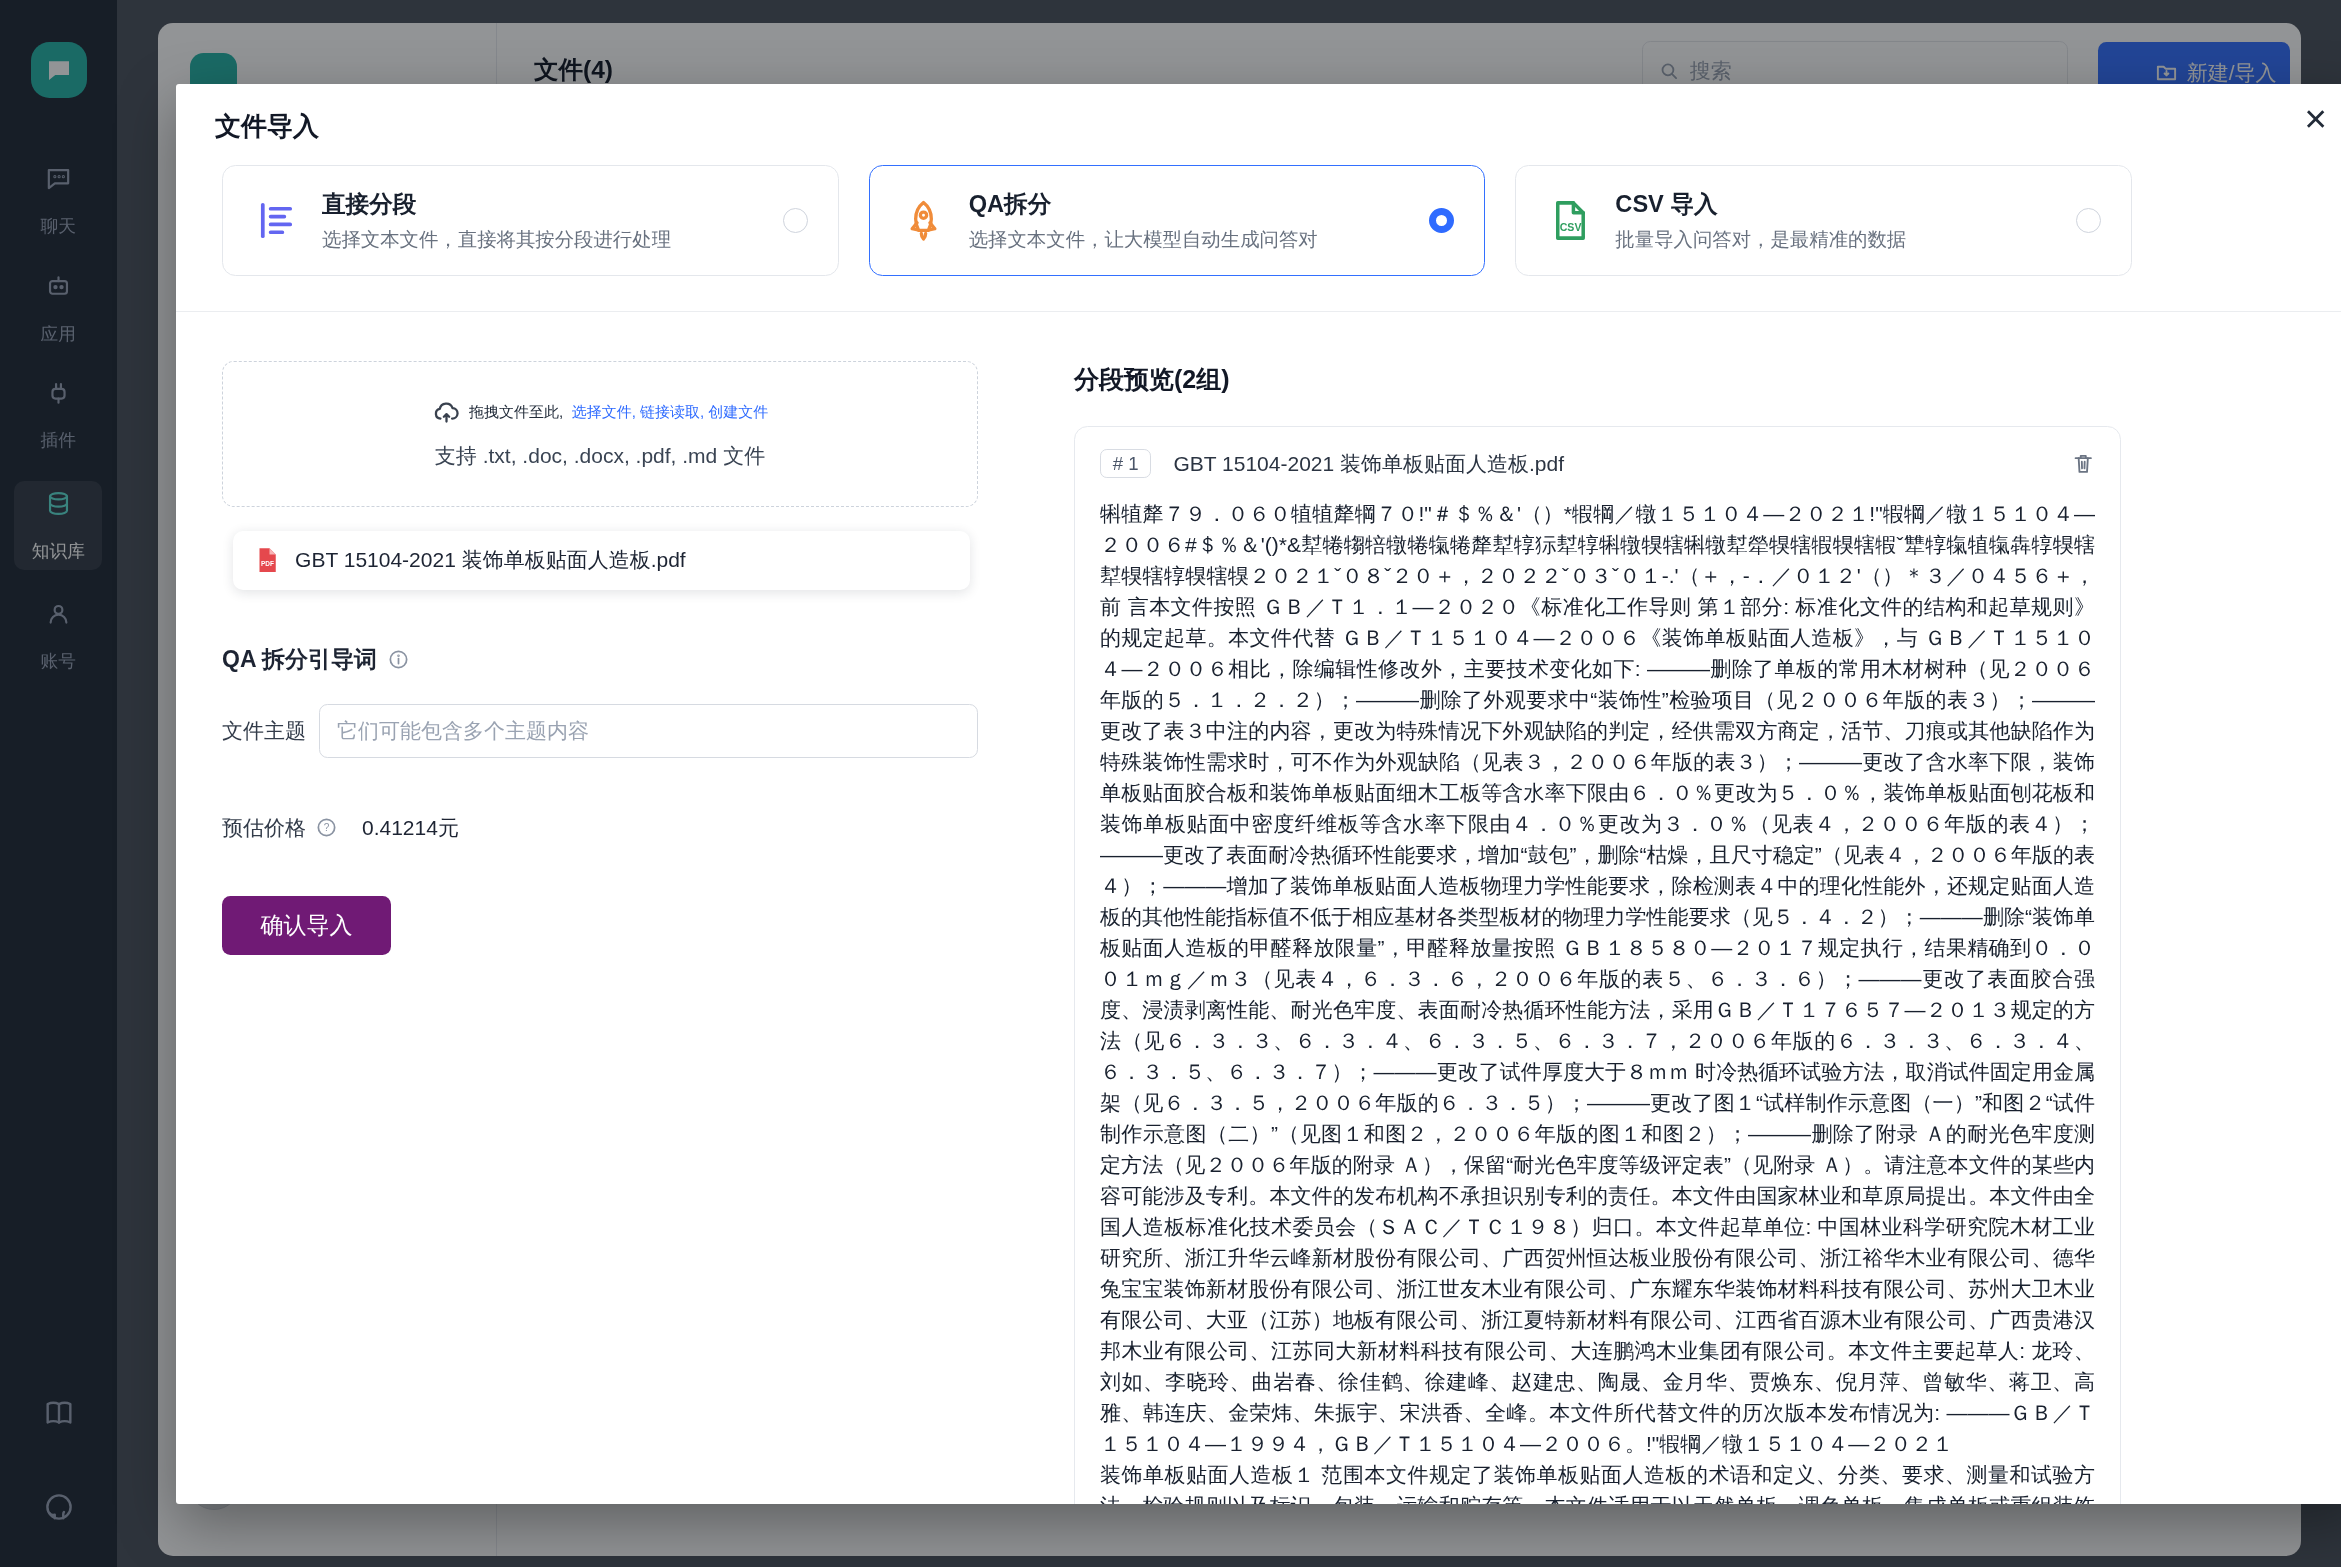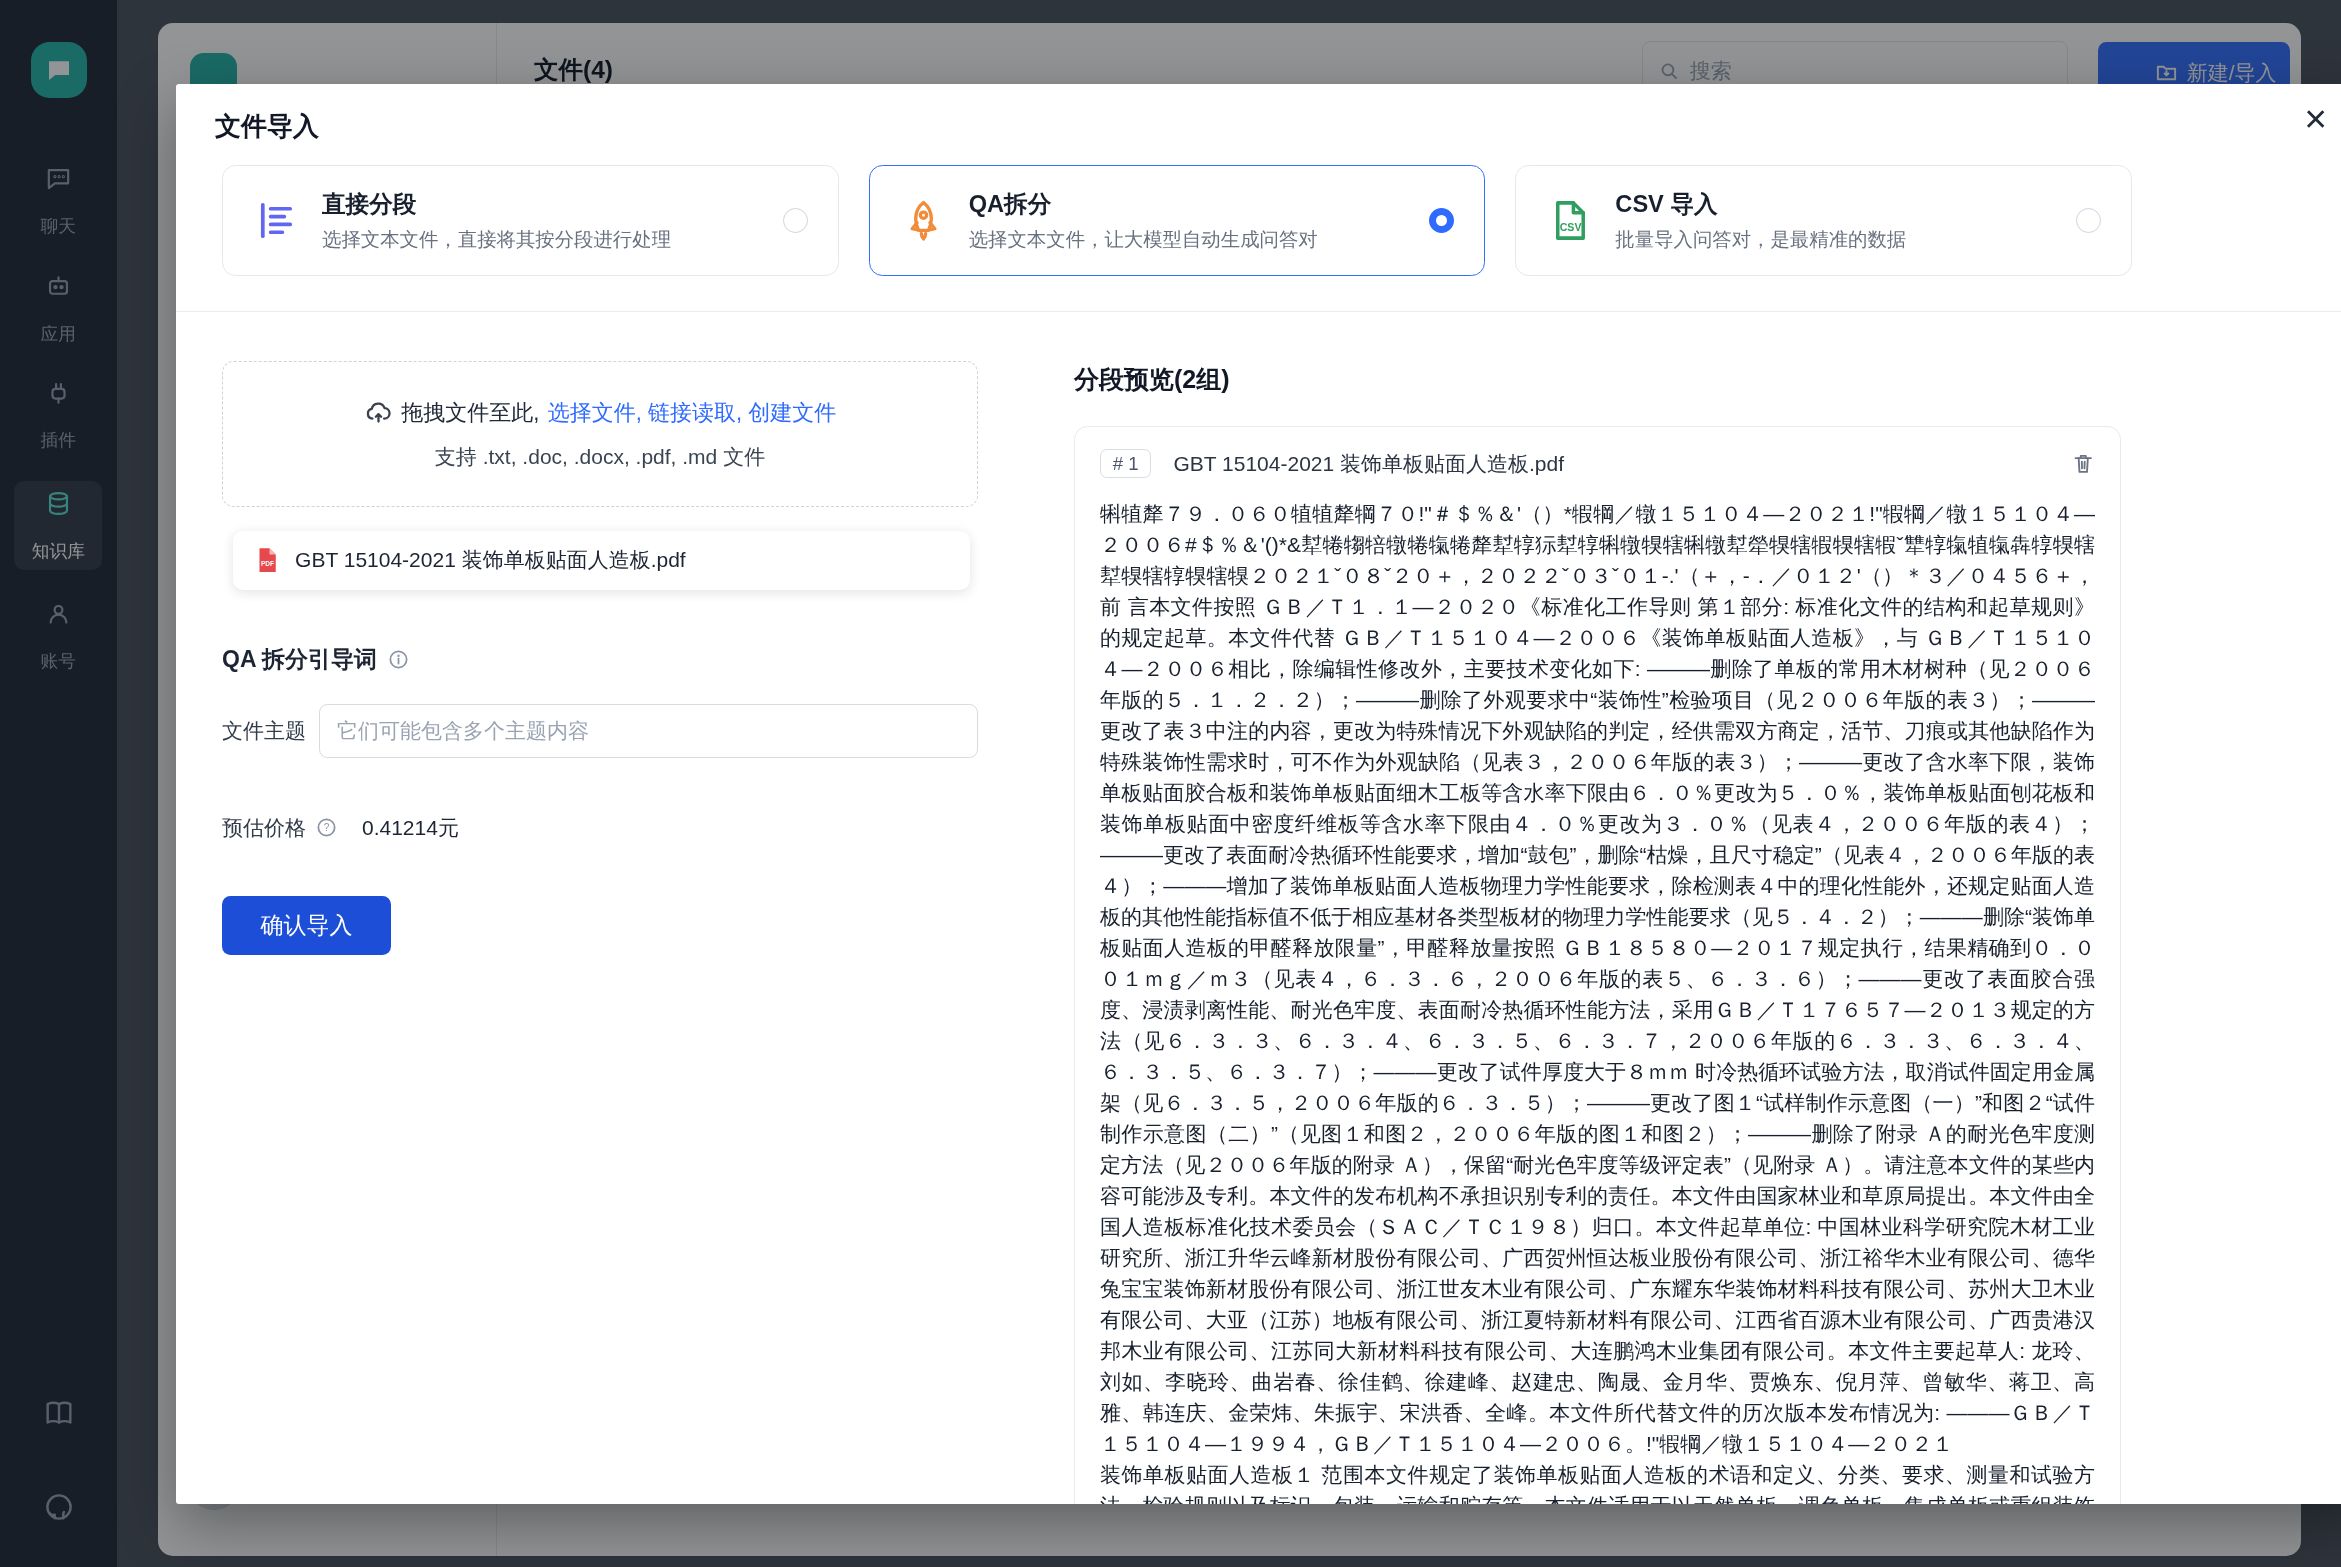--- a/index.html
+++ b/index.html
@@ -81,21 +81,21 @@
   .radio{ margin-left:auto; width:25px; height:25px; border-radius:50%; border:1.7px solid #cfd4dd; flex:none;}
   .radio.checked{ border:7.6px solid #2f6bff; background:#fff;}
 
   .modal-divider{ position:absolute; left:0; top:227px; width:100%; height:0.8px; background:#ebedf0;}
 
   .left-col{ position:absolute; left:46px; top:227px; width:756px;}
   .dropzone{
     margin-top:50px; height:146px; border:1.7px dashed #cdd3dc; border-radius:11.8px;
     display:flex; flex-direction:column; align-items:center; justify-content:center; gap:15px; background:#fff; cursor:pointer;
   }
-  .dz-line1{ display:flex; align-items:center; gap:8.4px; font-size:22px; font-weight:500; color:#202a38;text-align:center;}
+  .dz-line1{ display:flex; align-items:center; gap:8.4px; font-size:15px; font-weight:500; color:#202a38;text-align:center;}
   .dz-line1 svg{ width:29px; height:29px; stroke:#39414e; fill:none; stroke-width:1.9; stroke-linecap:round; stroke-linejoin:round;}
   .dz-links{ color:#2f6bff; cursor:pointer;}
   .dz-line2{ font-size:21px; color:#3a4453;}
   .file-card{
     margin-top:23.6px; margin-left:11px; width:737px; height:59px; border-radius:10px; background:#fff;
     box-shadow:0 2.5px 11.8px rgba(25,33,48,.12); display:flex; align-items:center; padding:0 18.6px; gap:13.5px; cursor:pointer;
   }
   .file-card svg{ width:30px; height:30px; flex:none;}
   .file-name{ font-size:21px; color:#1d2433;}
   .qa-label-row{ margin-top:54px; display:flex; align-items:center; gap:10px;}
@@ -105,21 +105,21 @@
   .topic-label{ font-size:21px; color:#333c4a; width:97px; flex:none;}
   .topic-input{
     flex:1; height:54px; border:1.7px solid #d6dae1; border-radius:8.4px; padding:0 17px;
     font-size:21px; font-family:inherit; color:#333; outline:none; background:#fff;
   }
   .topic-input::placeholder{ color:#9aa3b2;}
   .price-row{ margin-top:56px; display:flex; align-items:center; gap:9px;}
   .price-label{ font-size:21px; color:#333c4a;}
   .price-value{ font-size:21px; color:#1d2433; font-weight:500; margin-left:15px;}
   .confirm-btn{
-    margin-top:54px; width:169px; height:59px; background:#1d4ed8; border:none; border-radius:8.4px;
+    margin-top:54px; width:169px; height:59px; background:#701a75; border:none; border-radius:8.4px;
     color:#fff; font-size:23px; font-family:inherit; cursor:pointer;
   }
 
   .right-col{ position:absolute; left:898px; top:227px; width:1047px;}
   .preview-heading{ margin-top:52px; font-size:25px; font-weight:700; color:#121826;}
   .chunk-card{
     margin-top:30px; border:1.7px solid #e6e9ee; border-radius:13.5px; padding:22px 25px; height:1182px; background:#fff;
   }
   .chunk-head{ display:flex; align-items:center;}
   .chunk-badge{ border:1.7px solid #d8dce3; border-radius:6.8px; padding:2.5px 11.8px; font-size:18.6px; color:#4a5568; white-space:nowrap;}

